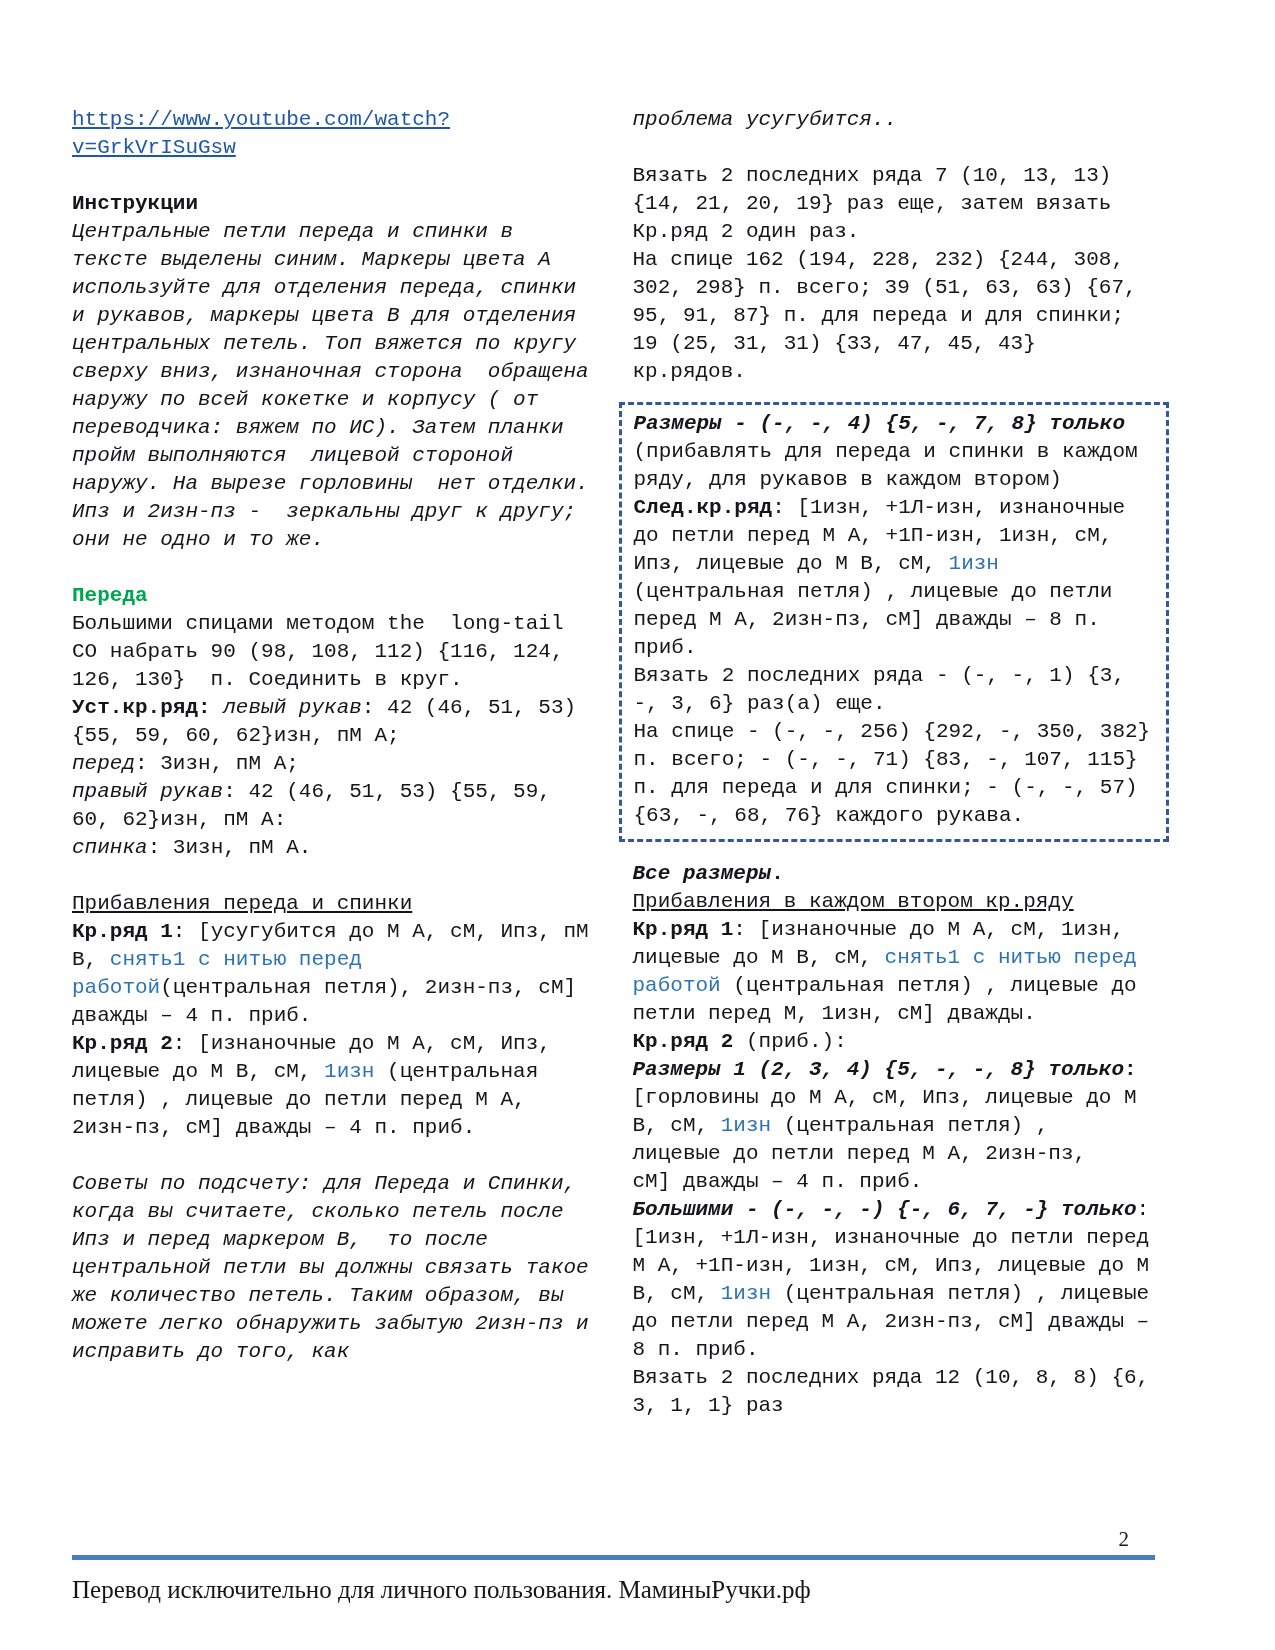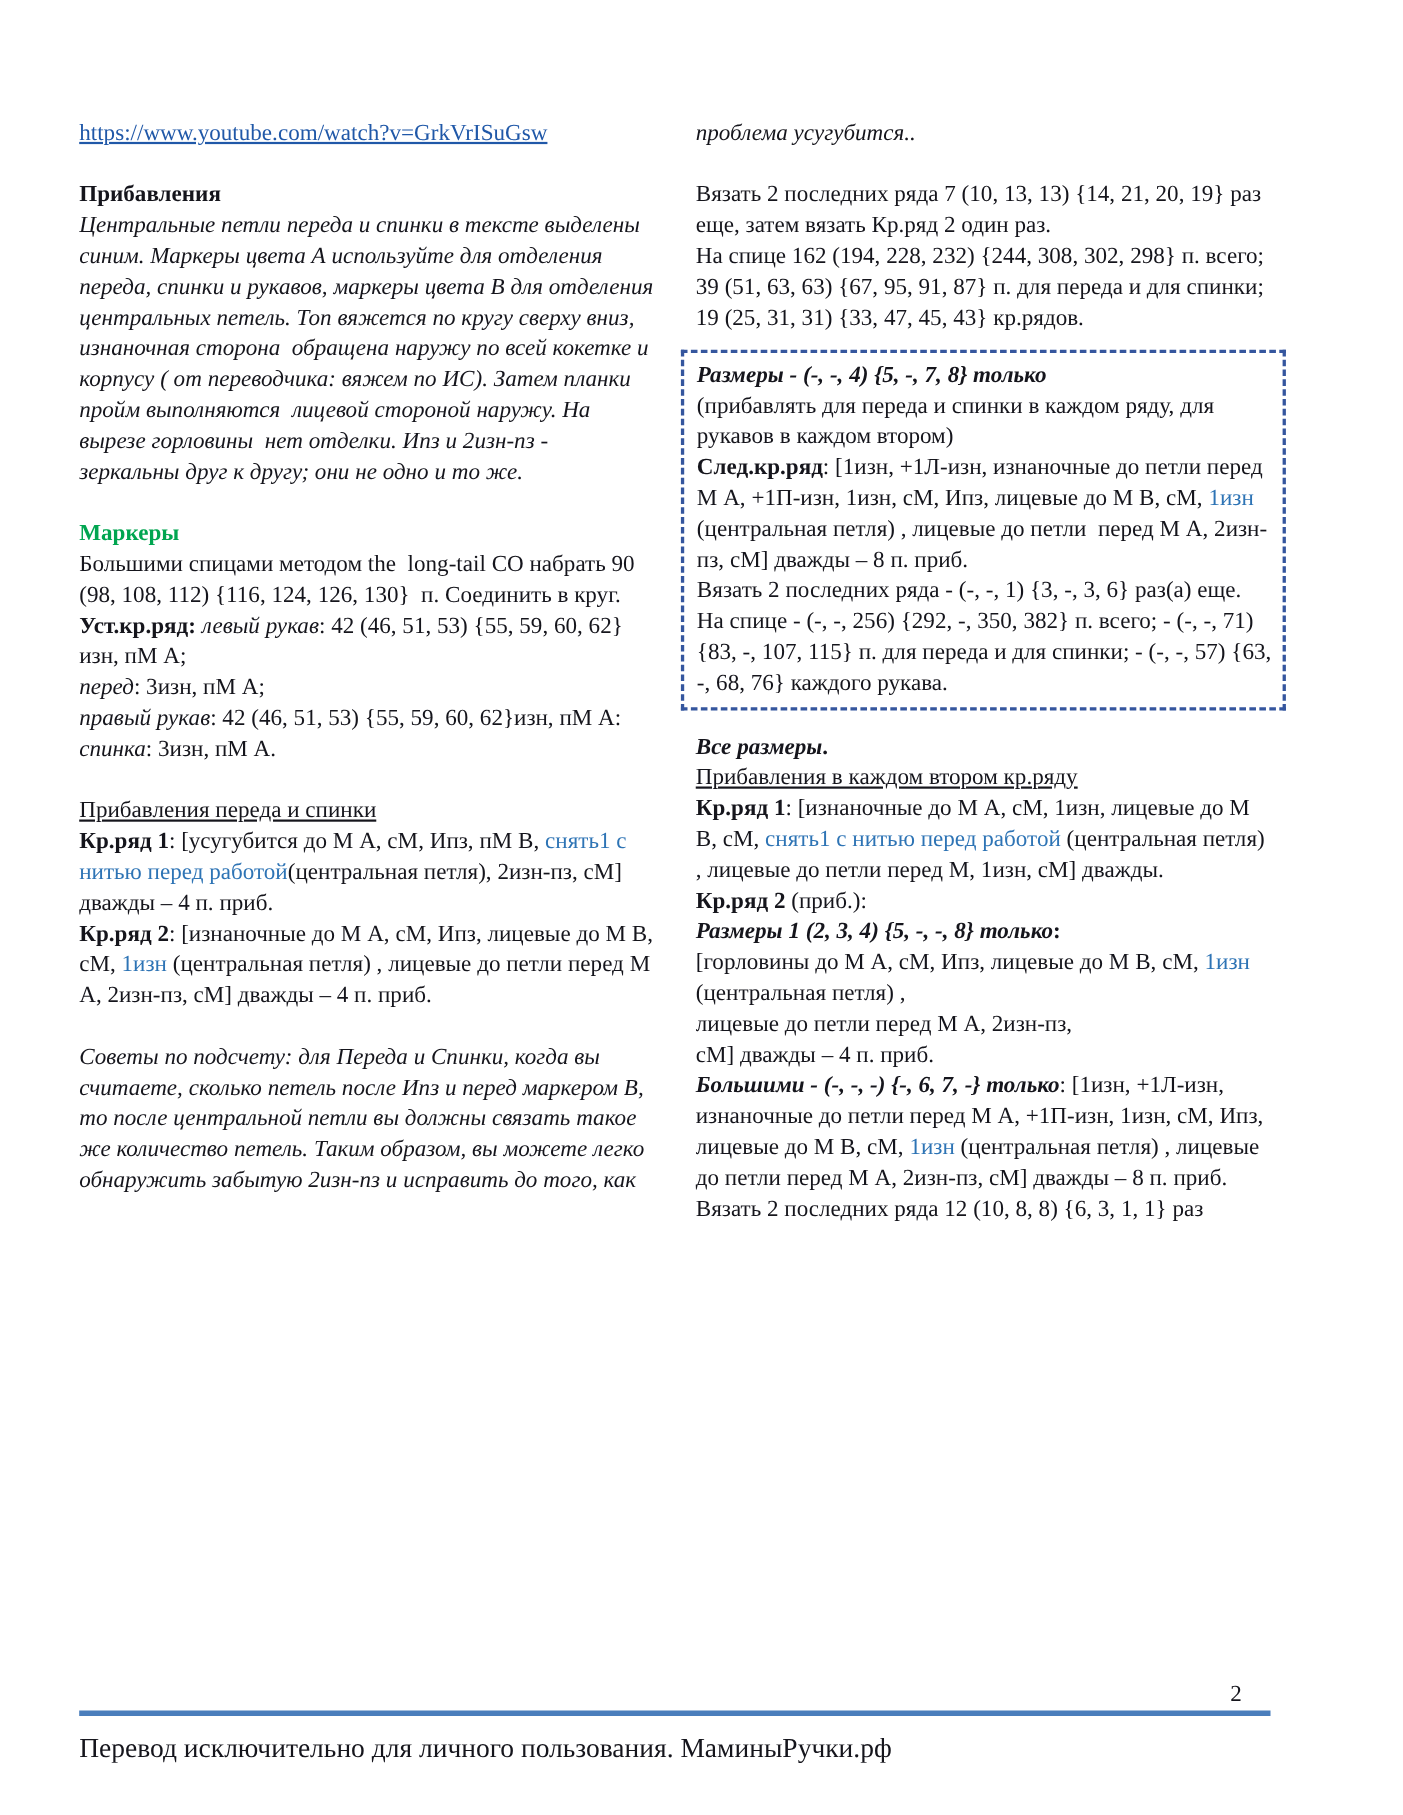--- a/index.html
+++ b/index.html
@@ -18,20 +18,21 @@
     color:var(--ink);
     position:relative;
     overflow:hidden;
   }
   .content{
     position:absolute;
     left:72px;top:106px;
     width:1083px;
     display:flex;
     gap:38px;
+    font-family:Liberation Mono, monospace;
   }
   .column{flex:1 1 0;min-width:0;}
   .para{
     font-size:21px;
     line-height:28px;
     margin:0;
     white-space:pre-wrap;
     word-wrap:break-word;
   }
   .dashed-box{
@@ -68,24 +69,24 @@
     font-size:25px;
   }
 </style>
 </head>
 <body>
 
 <div class="content">
   <div class="column" id="col-left">
       <p class="para"><a href="#" class="s-link">https://www.youtube.com/watch?v=GrkVrISuGsw</a></p>
       <div class="spacer" style="height: 28px;"></div>
-      <p class="para"><span class="s-b">Прибавления</span></p>
+      <p class="para"><span class="s-b">Инструкции</span></p>
       <p class="para"><span class="s-i">Центральные петли переда и спинки в тексте выделены синим. Маркеры цвета А используйте для отделения переда, спинки и рукавов, маркеры цвета В для отделения центральных петель. Топ вяжется по кругу сверху вниз, изнаночная сторона  обращена наружу по всей кокетке и корпусу ( от переводчика: вяжем по ИС). Затем планки пройм выполняются  лицевой стороной наружу. На вырезе горловины  нет отделки. Ипз и 2изн-пз -  зеркальны друг к другу; они не одно и то же.</span></p>
       <div class="spacer" style="height: 28px;"></div>
-      <p class="para"><span class="s-green">Маркеры</span></p>
+      <p class="para"><span class="s-green">Переда</span></p>
       <p class="para"><span class="">Большими спицами методом the  long-tail CO набрать 90 (98, 108, 112) {116, 124, 126, 130}  п. Соединить в круг.</span></p>
       <p class="para"><span class="s-b">Уст.кр.ряд:</span><span class=""> </span><span class="s-i">левый рукав</span><span class="">: 42 (46, 51, 53) {55, 59, 60, 62}изн, пМ А;</span></p>
       <p class="para"><span class="s-i">перед</span><span class="">: 3изн, пМ А;</span></p>
       <p class="para"><span class="s-i">правый рукав</span><span class="">: 42 (46, 51, 53) {55, 59, 60, 62}изн, пМ А:</span></p>
       <p class="para"><span class="s-i">спинка</span><span class="">: 3изн, пМ А.</span></p>
       <div class="spacer" style="height: 28px;"></div>
       <p class="para"><span class="s-u">Прибавления переда и спинки</span></p>
       <p class="para"><span class="s-b">Кр.ряд 1</span><span class="">: [усугубится до М А, сМ, Ипз, пМ В, </span><span class="s-blue">снять1 с нитью перед работой</span><span class="">(центральная петля), 2изн-пз, сМ] дважды – 4 п. приб.</span></p>
       <p class="para"><span class="s-b">Кр.ряд 2</span><span class="">: [изнаночные до М А, сМ, Ипз, лицевые до М В, сМ, </span><span class="s-blue">1изн</span><span class=""> (центральная петля) , лицевые до петли перед М А, 2изн-пз, сМ] дважды – 4 п. приб.</span></p>
       <div class="spacer" style="height: 28px;"></div>

